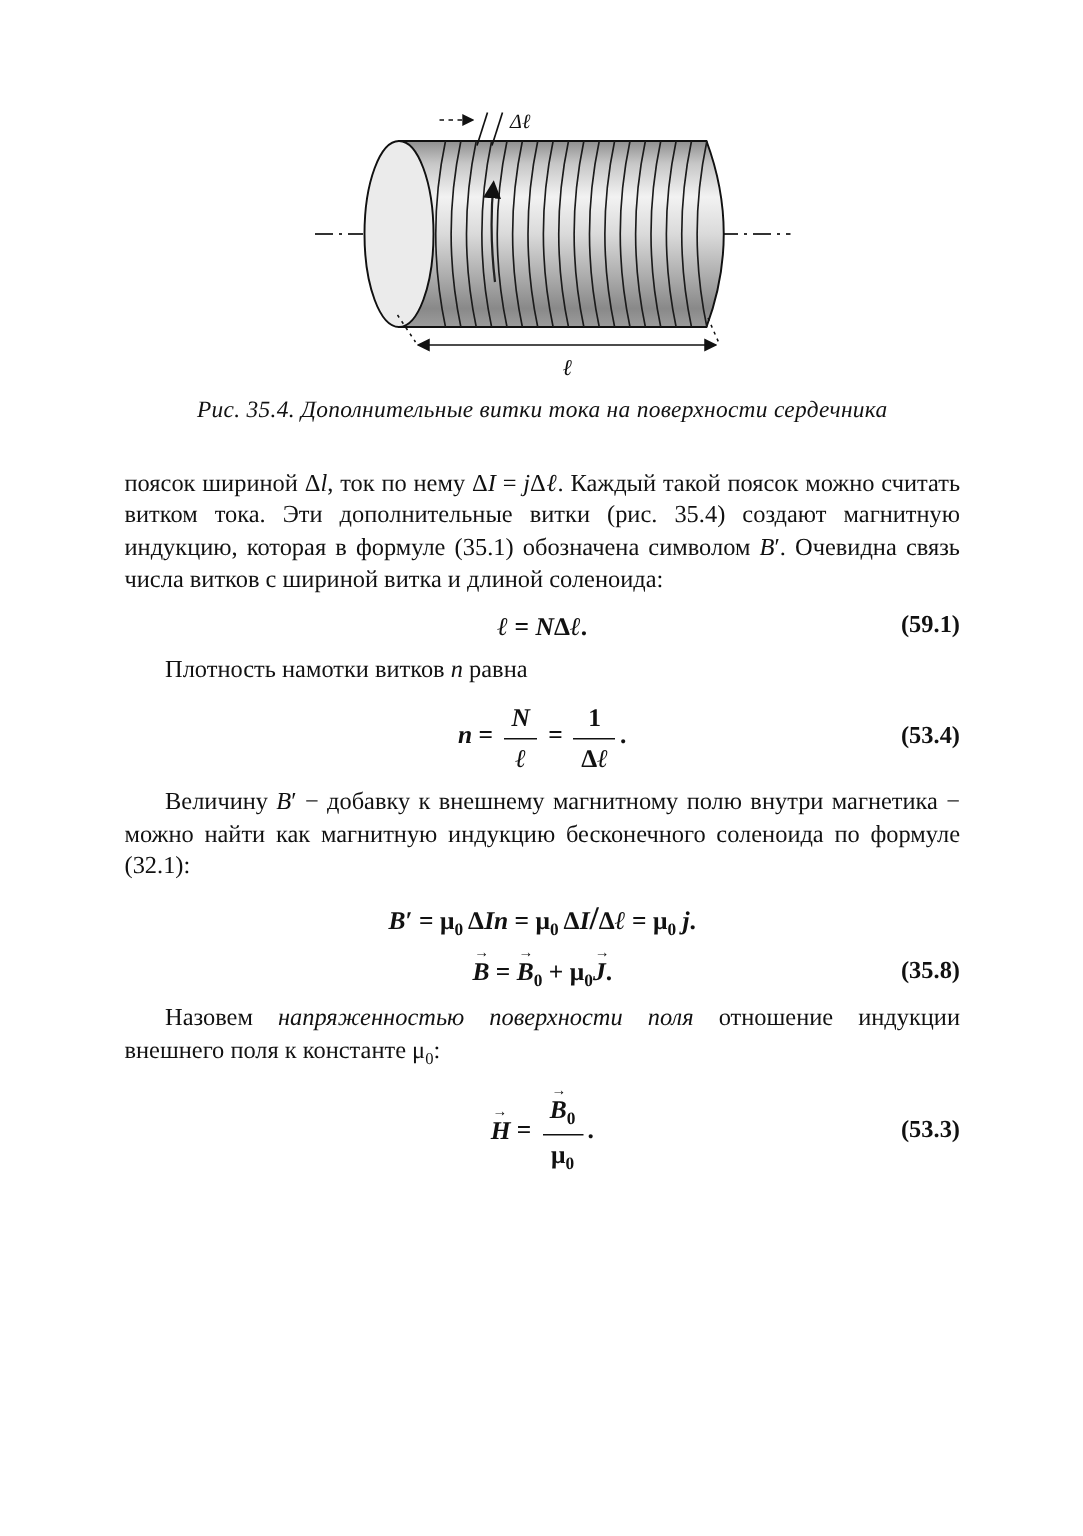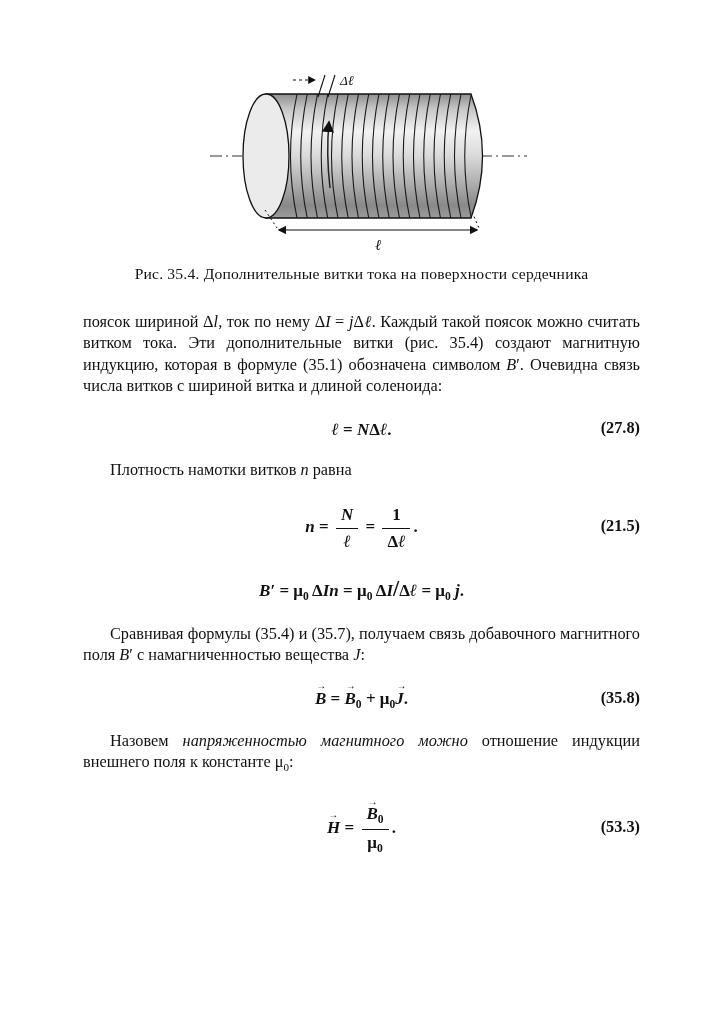--- a/index.html
+++ b/index.html
@@ -14,36 +14,37 @@
   }
   .content{
     position:absolute;
     left:83px;
     top:64px;
     width:557px;
   }
   figure{margin:0 0 28px 0;}
   svg.fig{display:block;margin-left:126px;}
   figcaption{
+    font-style:italic;
     text-align:center;
     font-size:15.6px;
     margin-top:9px;
     letter-spacing:0.2px;
   }
   p.bt{
     font-size:16.3px;
     line-height:21.4px;
     text-align:justify;
     margin:0;
   }
   p.ind{text-indent:27px;}
   .eq-row{
     position:relative;
     text-align:center;
-    margin:18px 0;
+    margin:6px 0;
   }
   .eq{
     display:inline-block;
     font-weight:bold;
     font-size:17px;
     line-height:1.3;
     padding-top:4px;
   }
   .eq-num{
     position:absolute;
@@ -144,46 +145,46 @@
         </g>
         <text x="166" y="186" font-size="15" font-style="italic" fill="#111">ℓ</text>
       </svg>
       <figcaption>Рис. 35.4. Дополнительные витки тока на поверхности сердечника</figcaption>
     </figure>
 
     <p class="bt">поясок шириной Δ<i>l</i>, ток по нему Δ<i>I</i> = <i>j</i>Δ<i>ℓ</i>. Каждый такой поясок можно считать витком тока. Эти дополнительные витки (рис. 35.4) создают магнитную индукцию, которая в формуле (35.1) обозначена символом <i>B</i>′. Очевидна связь числа витков с шириной витка и длиной соленоида:</p>
 
     <div class="eq-row">
       <span class="eq"><i>ℓ</i> = <i>N</i>Δ<i>ℓ</i>.</span>
-      <span class="eq-num">(27.8)</span>
+      <span class="eq-num">(59.1)</span>
     </div>
 
     <p class="bt ind">Плотность намотки витков <i>n</i> равна</p>
 
     <div class="eq-row">
       <span class="eq"><i>n</i> = <span class="frac"><span class="fn"><i>N</i></span><span class="fd"><i>ℓ</i></span></span> = <span class="frac"><span class="fn">1</span><span class="fd">Δ<i>ℓ</i></span></span>.</span>
-      <span class="eq-num">(21.5)</span>
+      <span class="eq-num">(53.4)</span>
     </div>
 
+    <p class="bt ind">Величину <i>B</i>′ − добавку к внешнему магнитному полю внутри магнетика − можно найти как магнитную индукцию бесконечного соленоида по формуле (32.1):</p>
 
     <div class="eq-row">
       <span class="eq"><i>B</i>′ = μ<sub>0</sub> Δ<i>In</i> = μ<sub>0</sub> Δ<i>I</i><span class="sl">/</span>Δ<i>ℓ</i> = μ<sub>0</sub> <i>j</i>.</span>
     </div>
 
 
-    <p class="bt ind">Сравнивая формулы (35.4) и (35.7), получаем связь добавочного магнитного поля <i>B</i>′ с намагниченностью вещества <i>J</i>:</p>
 
 
 
     <div class="eq-row">
       <span class="eq"><span class="vec">B</span> = <span class="vec">B</span><sub>0</sub> + μ<sub>0</sub><span class="vec">J</span>.</span>
       <span class="eq-num">(35.8)</span>
     </div>
 
-    <p class="bt ind">Назовем <i>напряженностью магнитного можно</i> отношение индукции внешнего поля к константе μ<sub>0</sub>:</p>
+    <p class="bt ind">Назовем <i>напряженностью поверхности поля</i> отношение индукции внешнего поля к константе μ<sub>0</sub>:</p>
 
     <div class="eq-row">
       <span class="eq"><span class="vec">H</span> = <span class="frac"><span class="fn"><span class="vec">B</span><sub>0</sub></span><span class="fd">μ<sub>0</sub></span></span>.</span>
       <span class="eq-num">(53.3)</span>
     </div>
 
   </div>
 
   <div class="page-number">116</div>
 </div>

